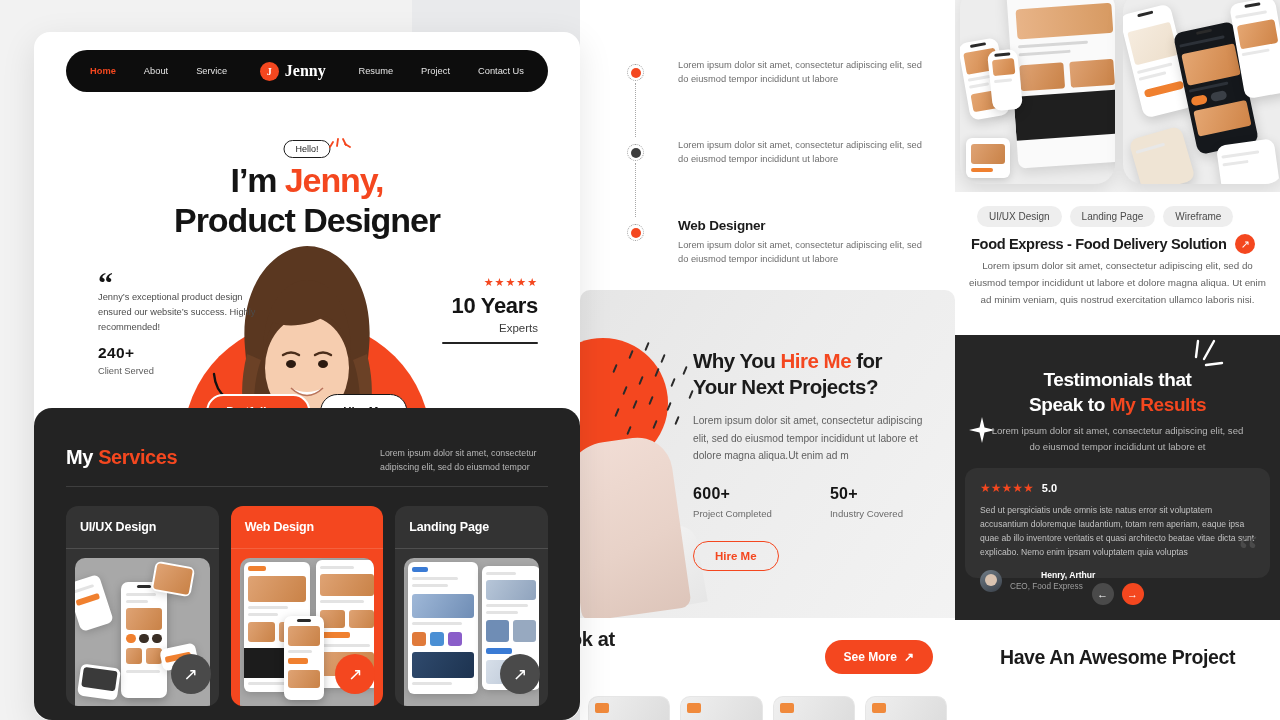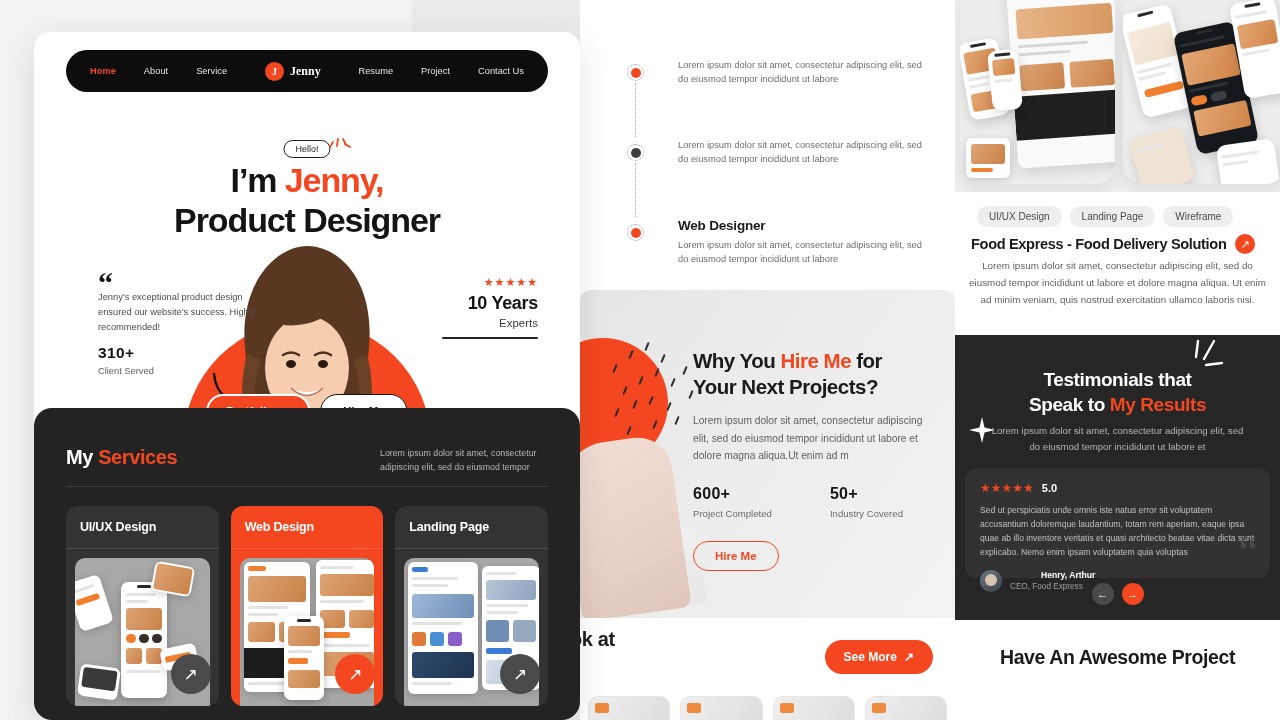--- a/index.html
+++ b/index.html
@@ -239,21 +239,21 @@
   .nav-group { display:flex; align-items:center; gap:28px; }
   .nav-link { font-size:9.3px; color:#e4e4e4; cursor:pointer; white-space:nowrap; }
   .nav-link.active { color:#f4471f; font-weight:700; }
   #nav-brand { display:flex; align-items:center; gap:6px; cursor:pointer; }
   #nav-logo {
     width:19px; height:19px; border-radius:50%; background:#f4471f;
     display:flex; align-items:center; justify-content:center;
     color:#fff; font-size:10px; font-weight:700;
     font-family:"Liberation Serif", serif;
   }
-  #nav-brand-name { color:#ffffff; font-size:12px; font-weight:700; font-family:"Liberation Serif", serif; }
+  #nav-brand-name { color:#ffffff; font-size:16px; font-weight:700; font-family:"Liberation Serif", serif; }
 
   #hello-badge {
     position:absolute; left:50%; top:108px; transform:translateX(-50%);
     border:1.2px solid #1d1d1d; border-radius:14px; padding:3px 11px;
     font-size:9px; color:#1d1d1d; background:#fff; z-index:6;
   }
   #hello-spark { position:absolute; left:calc(50% + 22px); top:98px; width:22px; height:20px; z-index:6; }
   #hero-h1 {
     position:absolute; left:0; top:128px; width:546px; text-align:center;
     font-size:34px; font-weight:700; line-height:1.18; color:#141414;
@@ -274,21 +274,21 @@
   #hero-testimonial {
     position:absolute; left:64px; top:258px; width:164px;
     font-size:9.3px; line-height:1.62; color:#4c4c4c; z-index:6;
   }
   #clients-num { position:absolute; left:64px; top:312px; font-size:15.5px; font-weight:700;
     color:#141414; letter-spacing:0.4px; z-index:6; }
   #clients-lbl { position:absolute; left:64px; top:334px; font-size:9.3px; color:#5c5c5c; z-index:6; }
 
   #years-block { position:absolute; right:42px; top:244px; width:96px; text-align:right; z-index:6; }
   #years-stars { color:#f4471f; font-size:11px; letter-spacing:1px; margin-bottom:4px; }
-  #years-num { font-size:18px; font-weight:700; color:#141414; letter-spacing:-0.3px; }
+  #years-num { font-size:22px; font-weight:700; color:#141414; letter-spacing:-0.3px; }
   #years-lbl { font-size:11.5px; color:#3b3b3b; margin-top:3px; }
   #years-rule { margin-top:8px; height:2px; background:#232323; border-radius:1px; }
 
   #curve-arrow { position:absolute; left:176px; top:338px; width:52px; height:42px; z-index:7; }
   #hero-buttons {
     position:absolute; left:50%; top:362px; transform:translateX(-50%);
     display:flex; gap:10px; z-index:7;
   }
   #portfolio-btn {
     background:#f4471f; color:#fff; border:2px solid #fff; border-radius:26px;
@@ -630,21 +630,21 @@
 
         <path d="M140 200 C156 192 176 198 182 212 C188 228 176 244 158 244 C142 244 134 230 136 216 Z" fill="#f1c3a4"></path>
         <path d="M146 206 C158 200 172 204 176 214" stroke="#dda branch" stroke-width="0" fill="none"></path>
 
         <path d="M158 244 C186 250 206 274 212 330 L166 330 C162 296 156 266 150 250 Z" fill="#f3f3f3"></path>
       </svg>
     </div>
 
     <div class="quote-mark">“</div>
     <div id="hero-testimonial">Jenny’s exceptional product design ensured our website’s success. Highly recommended!</div>
-    <div id="clients-num">310+</div>
+    <div id="clients-num">240+</div>
     <div id="clients-lbl">Client Served</div>
 
     <div id="years-block">
       <div id="years-stars">★★★★★</div>
       <div id="years-num">10 Years</div>
       <div id="years-lbl">Experts</div>
       <div id="years-rule"></div>
     </div>
 
     <svg id="curve-arrow" viewBox="0 0 52 42">

